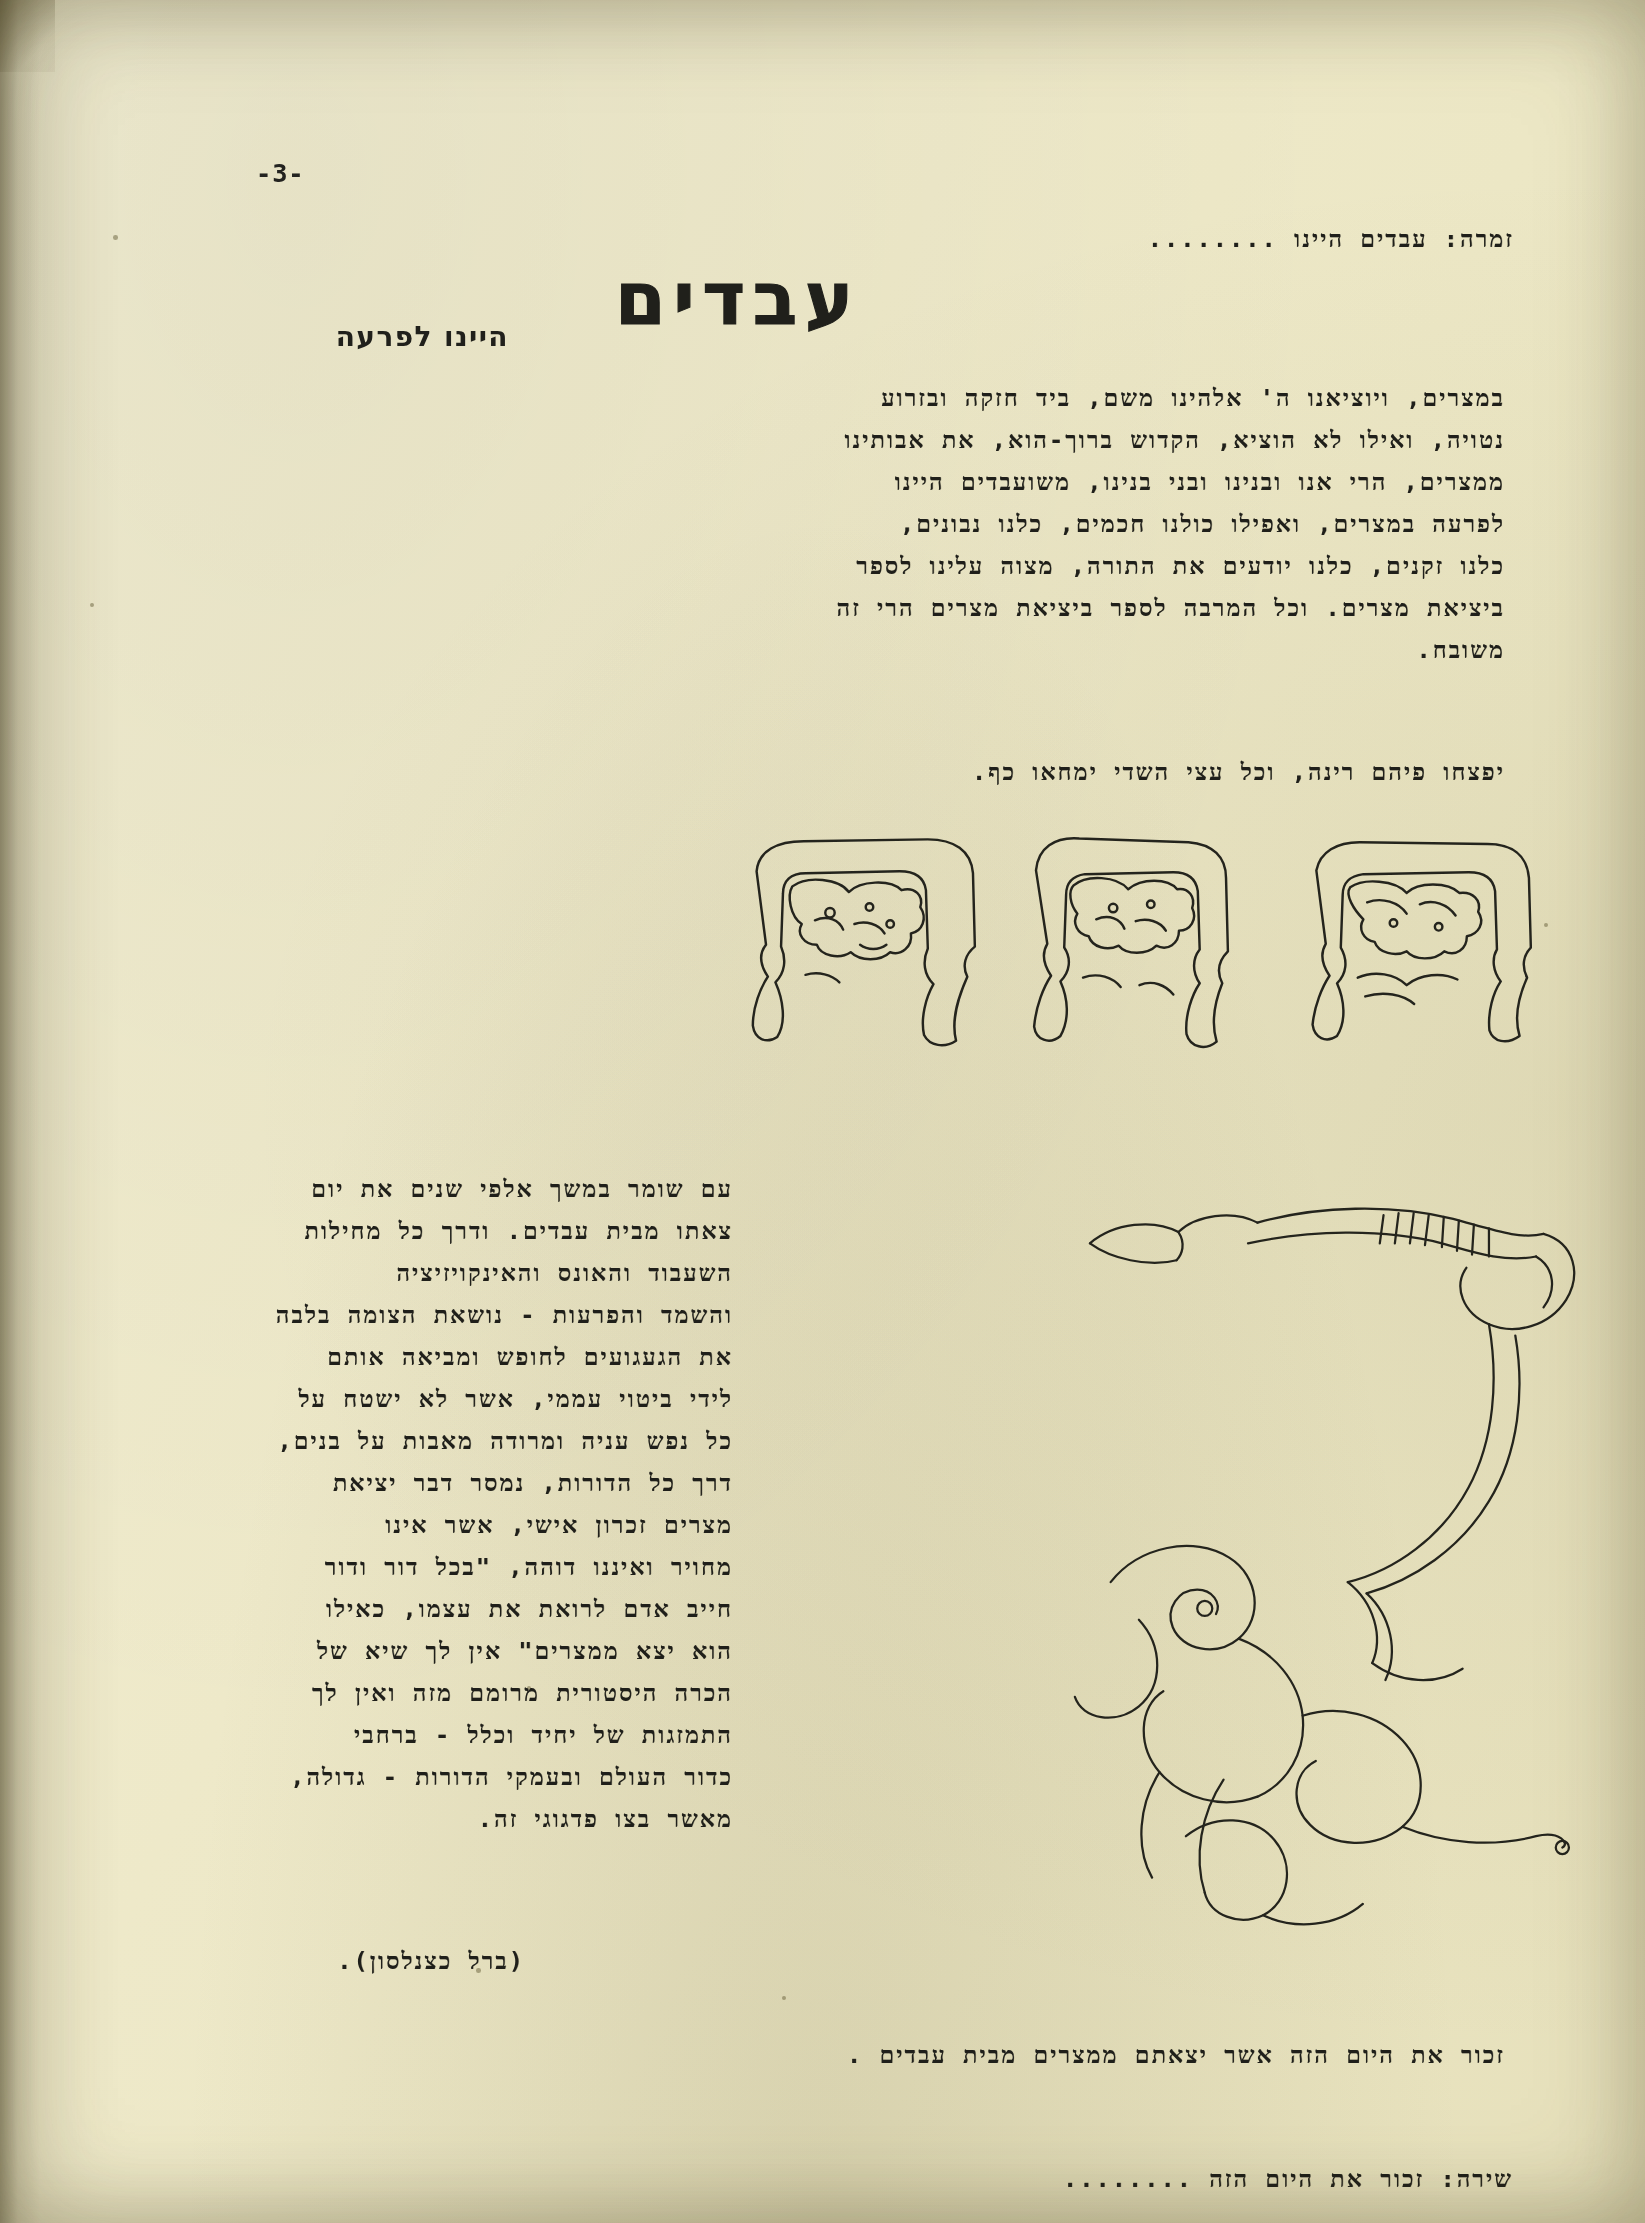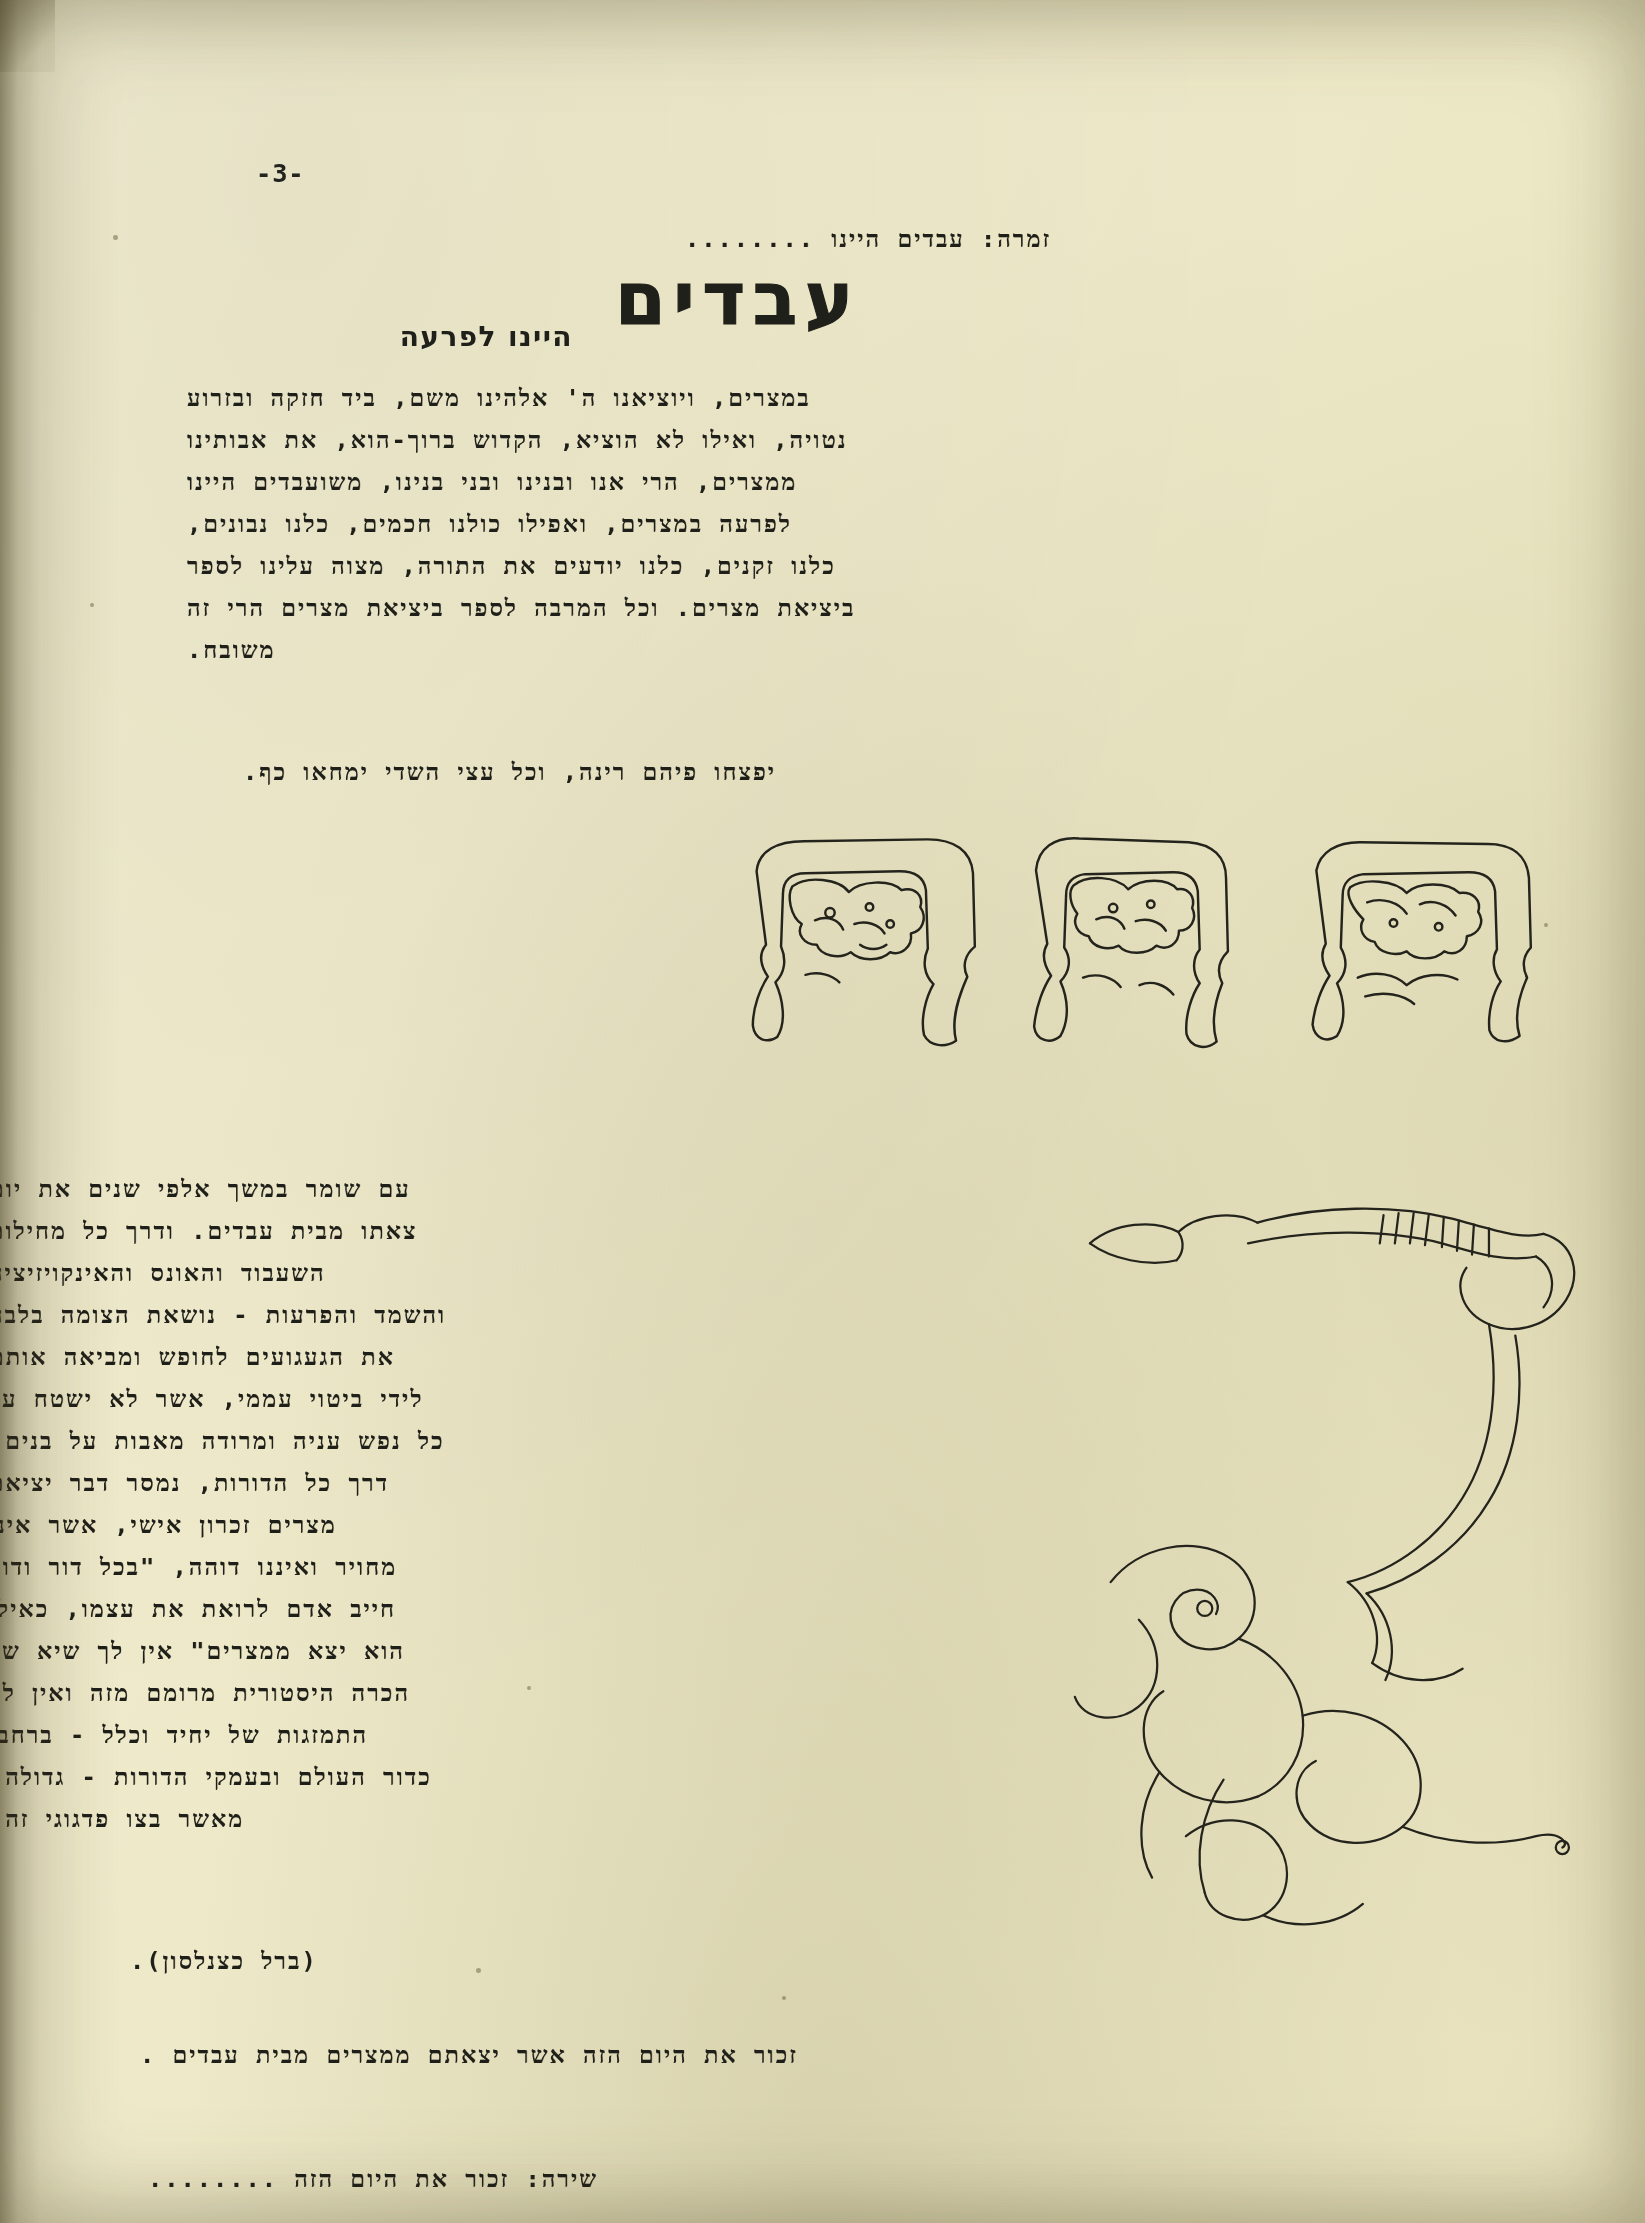--- a/index.html
+++ b/index.html
@@ -49,21 +49,21 @@
     position: absolute;
     background: rgba(90,82,45,0.45);
     border-radius: 50%;
     pointer-events: none;
   }
 
   
   .heb {
     direction: rtl;
     unicode-bidi: bidi-override;
-    text-align: left;
+    text-align: right;
     font-family: "DejaVu Sans Mono", monospace;
     color: #1f1f1a;
   }
   .typed {
     font-size: 23.5px;
     letter-spacing: 2.1px;
     line-height: 42px;
     font-weight: 600;
     text-shadow: 0.4px 0.3px 0 rgba(40,38,25,0.35);
   }
@@ -96,21 +96,21 @@
     font-family: "DejaVu Sans", sans-serif;
     font-size: 73px;
     font-weight: 700;
     letter-spacing: 7.5px;
     color: #20201b;
     margin-left: 41px;
     -webkit-text-stroke: 1.1px #20201b;
   }
   .title-sub {
     position: absolute;
-    right: 1073px;
+    right: 1137px;
     top: 320px;
     width: 311px;
     text-align: right;
     direction: rtl;
     font-family: "DejaVu Sans", sans-serif;
     font-size: 28px;
     font-weight: 700;
     letter-spacing: 1.4px;
     color: #20201b;
   }

